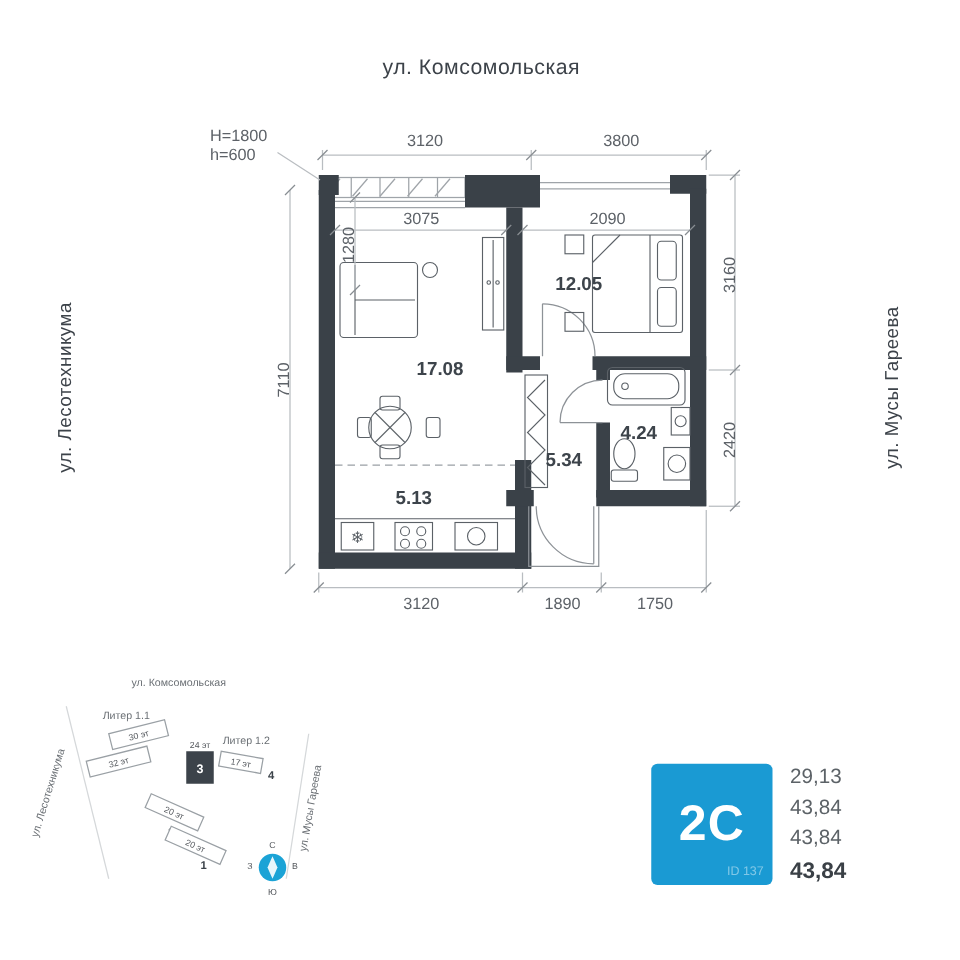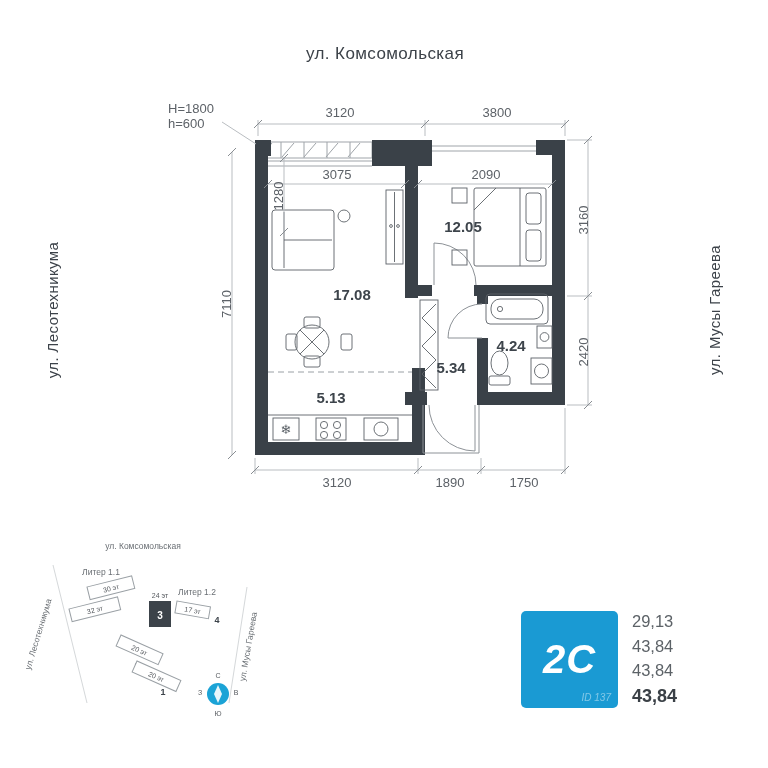--- a/index.html
+++ b/index.html
@@ -8,21 +8,21 @@
     background:#ffffff;font-family:"Liberation Sans",sans-serif;color:#3e444b;
   }
   .street{position:absolute;color:#3c4249;font-weight:500;letter-spacing:.4px;white-space:nowrap;}
   .street-top{left:385px;top:54px;transform:translate(-50%,-50%);font-size:17px;}
   .street-left{left:52px;top:310px;transform:translate(-50%,-50%) rotate(-90deg);font-size:15px;}
   .street-right{left:714px;top:310px;transform:translate(-50%,-50%) rotate(-90deg);font-size:15px;}
   .floorplan-svg{position:absolute;left:150px;top:90px;}
   .siteplan-svg{position:absolute;left:25px;top:535px;}
   .card{position:absolute;left:521px;top:611px;display:flex;gap:14px;align-items:stretch;}
   .badge{width:97px;height:97px;background:#1a9ad3;border-radius:5px;position:relative;
-         display:flex;align-items:center;justify-content:center;font-style:italic;}
+         display:flex;align-items:center;justify-content:center;}
   .badge-type{color:#fff;font-size:40px;font-weight:600;letter-spacing:1px;}
   .badge-watermark{position:absolute;right:7px;bottom:5px;font-size:10px;color:rgba(255,255,255,.45);margin-left:25px;}
   .areas{display:flex;flex-direction:column;justify-content:space-between;padding:1px 0;}
   .area{font-size:16.5px;color:#5c6267;}
   .area.total{font-size:18px;font-weight:700;color:#3a4046;}
   svg text{font-family:"Liberation Sans",sans-serif;}
   .dim-t{font-size:13px;fill:#5d6268;}
   .room-t{font-size:15px;font-weight:600;fill:#3d444b;}
   .site-t{font-size:8.5px;fill:#6a6f74;}
   .site-b{font-size:7px;fill:#55595e;}

